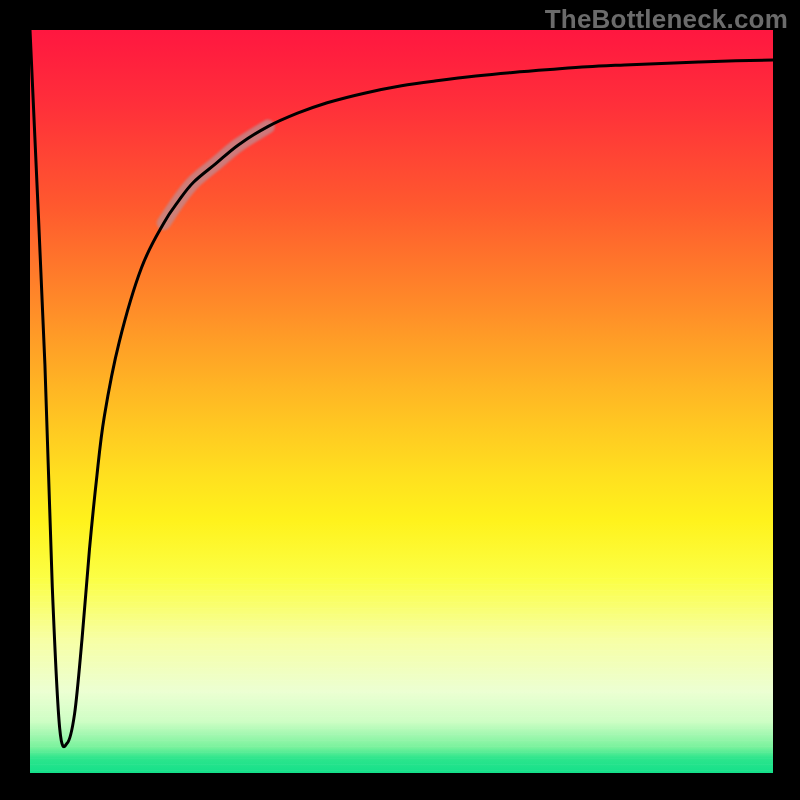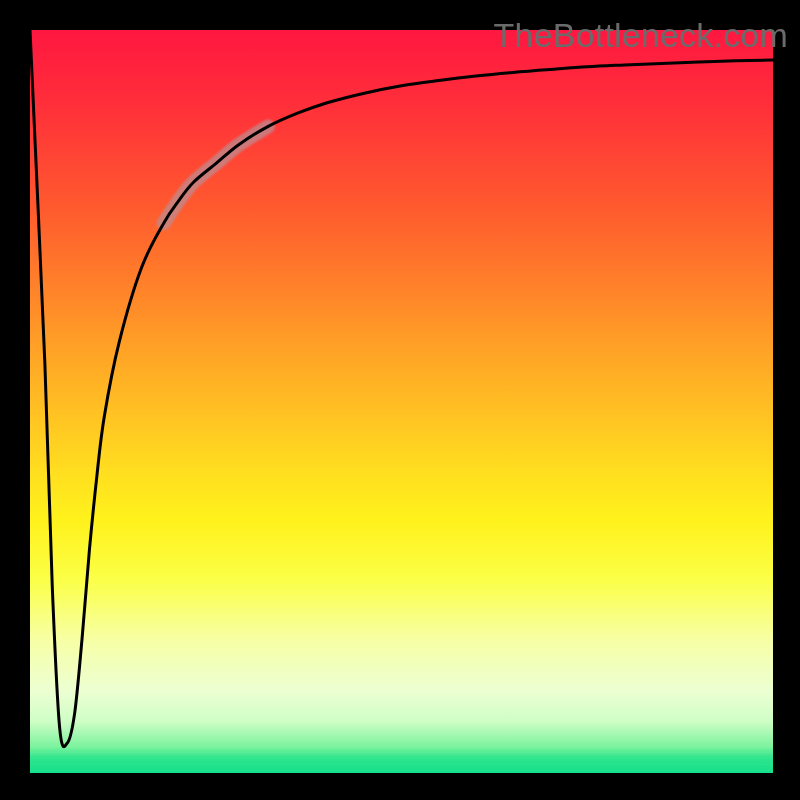--- a/index.html
+++ b/index.html
@@ -12,25 +12,25 @@
     font-family: Arial, Helvetica, sans-serif;
   }
   .frame {
     position: relative;
     width: 800px;
     height: 800px;
     background: #000;
   }
   .watermark {
     position: absolute;
-    top: 16px;
+    top: 4px;
     right: 12px;
     color: #6b6b6b;
-    font-size: 34px;
-    font-weight: 400;
+    font-size: 26px;
+    font-weight: 700;
     letter-spacing: 0.2px;
     user-select: none;
     font-family: Arial, Helvetica, sans-serif;
     z-index: 10;
   }
   .plot-well {
     position: absolute;
     left: 30px;
     top: 30px;
     width: 743px;

